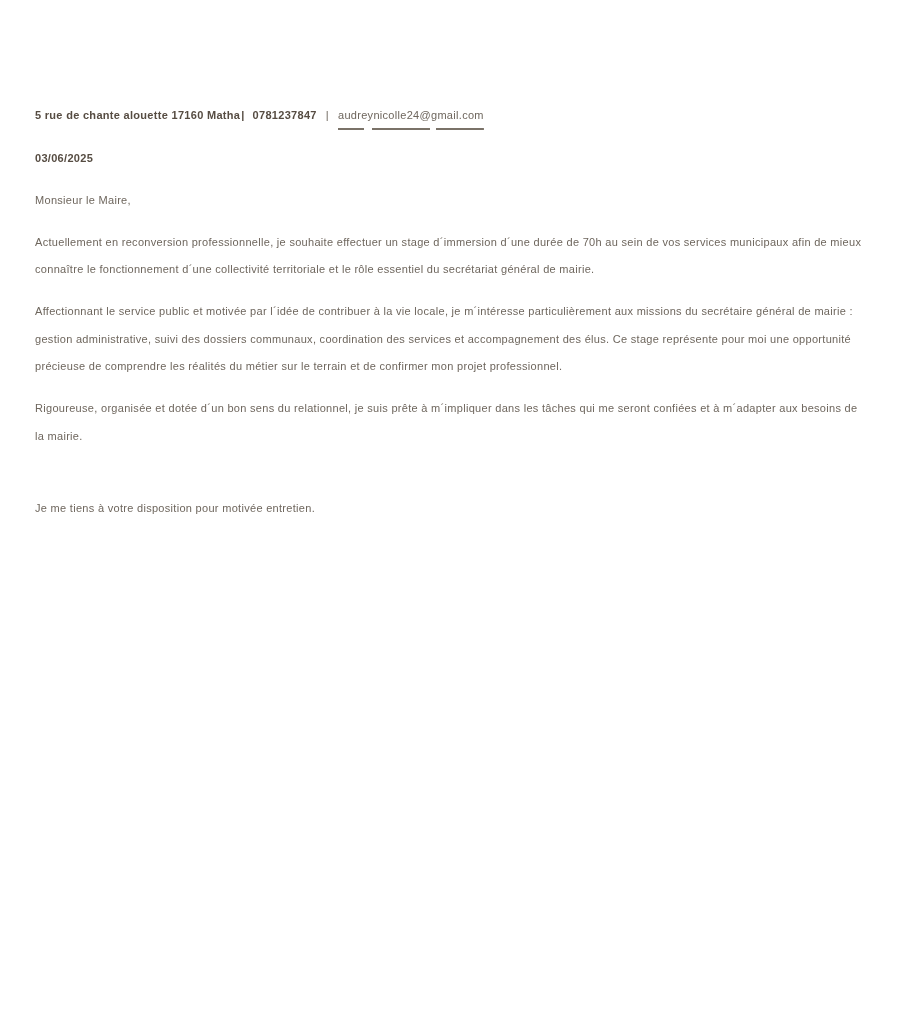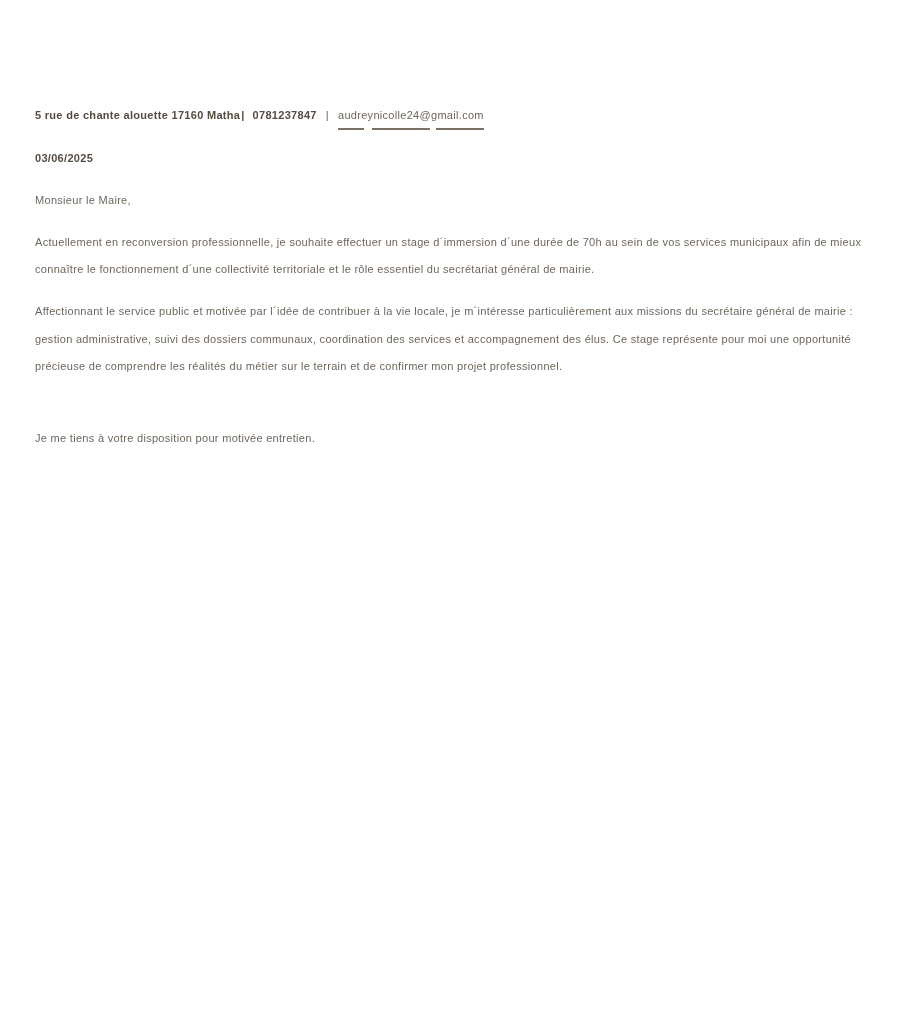--- a/index.html
+++ b/index.html
@@ -51,19 +51,20 @@
   <p class="b">03/06/2025</p>
 
 
 
   <p>Monsieur le Maire,</p>
 
   <p>Actuellement en reconversion professionnelle, je souhaite effectuer un stage d´immersion d´une durée de 70h au sein de vos services municipaux afin de mieux connaître le fonctionnement d´une collectivité territoriale et le rôle essentiel du secrétariat général de mairie.</p>
 
   <p>Affectionnant le service public et motivée par l´idée de contribuer à la vie locale, je m´intéresse particulièrement aux missions du secrétaire général de mairie : gestion administrative, suivi des dossiers communaux, coordination des services et accompagnement des élus. Ce stage représente pour moi une opportunité précieuse de comprendre les réalités du métier sur le terrain et de confirmer mon projet professionnel.</p>
 
+  <p>Rigoureuse, organisée et dotée d´un bon sens du relationnel, je suis prête à m´impliquer dans les tâches qui me seront confiées et à m´adapter aux besoins de la mairie.</p>
 
   <div class="spacer"></div>
 
   <p>Je me tiens à votre disposition pour motivée entretien.</p>
 
 
 </div>
 
 </body></html>

